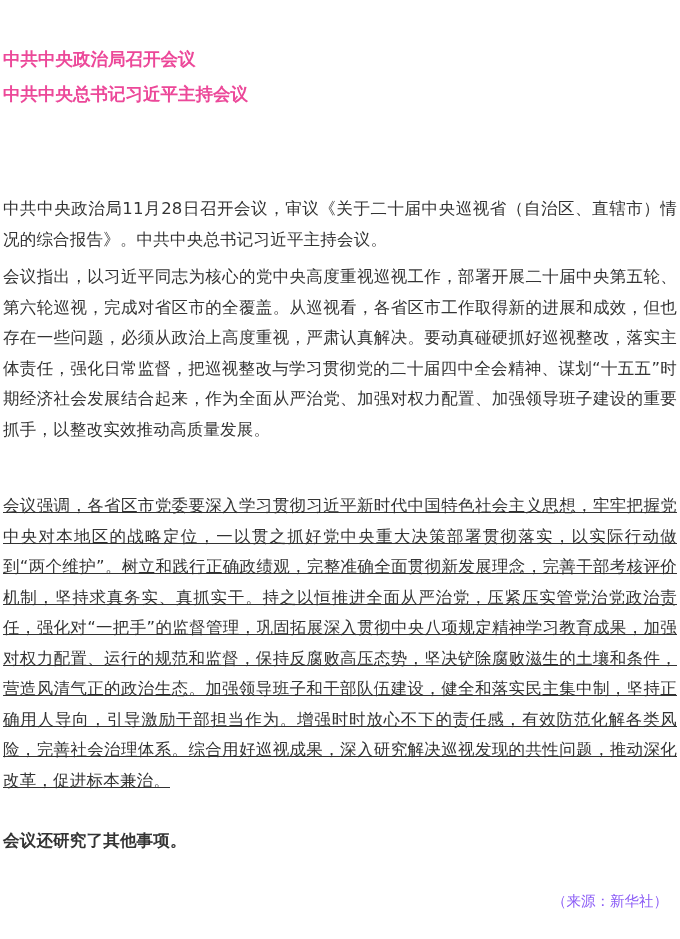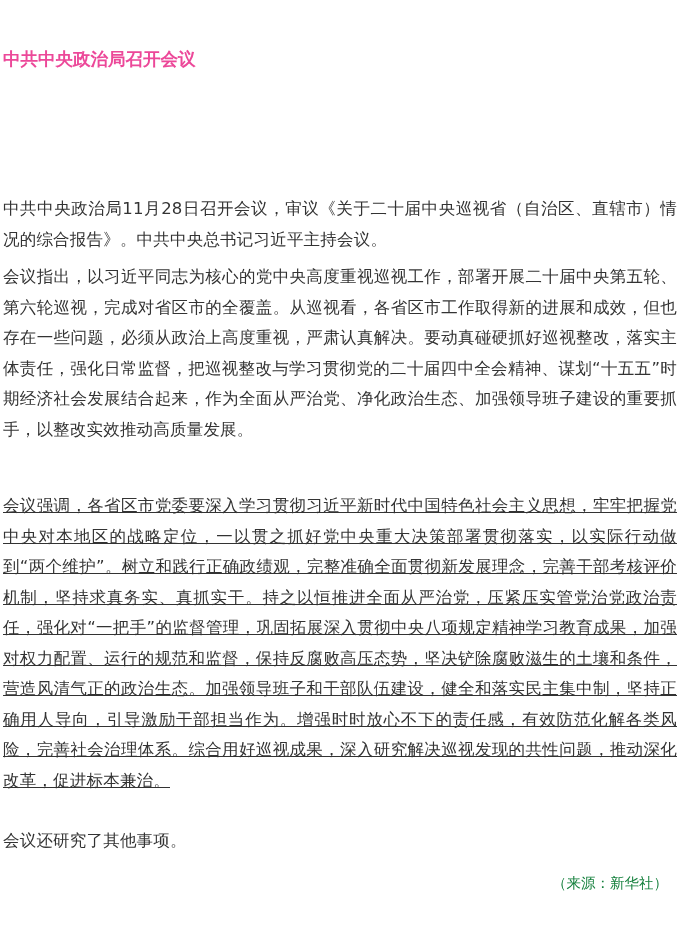--- a/index.html
+++ b/index.html
@@ -42,38 +42,39 @@
       color: #333333;
       font-size: 16.5px;
       line-height: 30.5px;
       margin: 0;
       text-align: justify;
       letter-spacing: 0.2px;
     }
     .p1 { top: 194px; }
     .p2 { top: 262px; }
     .p3 { top: 491px; text-decoration: underline; }
-    .p4 { top: 826px; }
+    .p4 { top: 826px; font-weight: bold; }
     .source {
       position: absolute;
       right: 12px;
-      top: 872px;
-      color: #15803d;
+      top: 890px;
+      color: #8b5cf6;
       font-size: 14.5px;
       line-height: 22px;
       white-space: nowrap;
     }
   </style>
 </head>
 <body>
 
 <div class="article">
   <div class="headline-block">
     <div class="headline">中共中央政治局召开会议</div>
+    <div class="headline">中共中央总书记习近平主持会议</div>
   </div>
 
   <p class="para p1">中共中央政治局11月28日召开会议，审议《关于二十届中央巡视省（自治区、直辖市）情况的综合报告》。中共中央总书记习近平主持会议。</p>
-  <p class="para p2">会议指出，以习近平同志为核心的党中央高度重视巡视工作，部署开展二十届中央第五轮、第六轮巡视，完成对省区市的全覆盖。从巡视看，各省区市工作取得新的进展和成效，但也存在一些问题，必须从政治上高度重视，严肃认真解决。要动真碰硬抓好巡视整改，落实主体责任，强化日常监督，把巡视整改与学习贯彻党的二十届四中全会精神、谋划“十五五”时期经济社会发展结合起来，作为全面从严治党、净化政治生态、加强领导班子建设的重要抓手，以整改实效推动高质量发展。</p>
+  <p class="para p2">会议指出，以习近平同志为核心的党中央高度重视巡视工作，部署开展二十届中央第五轮、第六轮巡视，完成对省区市的全覆盖。从巡视看，各省区市工作取得新的进展和成效，但也存在一些问题，必须从政治上高度重视，严肃认真解决。要动真碰硬抓好巡视整改，落实主体责任，强化日常监督，把巡视整改与学习贯彻党的二十届四中全会精神、谋划“十五五”时期经济社会发展结合起来，作为全面从严治党、加强对权力配置、加强领导班子建设的重要抓手，以整改实效推动高质量发展。</p>
   <p class="para p3">会议强调，各省区市党委要深入学习贯彻习近平新时代中国特色社会主义思想，牢牢把握党中央对本地区的战略定位，一以贯之抓好党中央重大决策部署贯彻落实，以实际行动做到“两个维护”。树立和践行正确政绩观，完整准确全面贯彻新发展理念，完善干部考核评价机制，坚持求真务实、真抓实干。持之以恒推进全面从严治党，压紧压实管党治党政治责任，强化对“一把手”的监督管理，巩固拓展深入贯彻中央八项规定精神学习教育成果，加强对权力配置、运行的规范和监督，保持反腐败高压态势，坚决铲除腐败滋生的土壤和条件，营造风清气正的政治生态。加强领导班子和干部队伍建设，健全和落实民主集中制，坚持正确用人导向，引导激励干部担当作为。增强时时放心不下的责任感，有效防范化解各类风险，完善社会治理体系。综合用好巡视成果，深入研究解决巡视发现的共性问题，推动深化改革，促进标本兼治。</p>
   <p class="para p4">会议还研究了其他事项。</p>
 </div>
 
 <div class="source">（来源：新华社）</div>
 
 </body></html>

